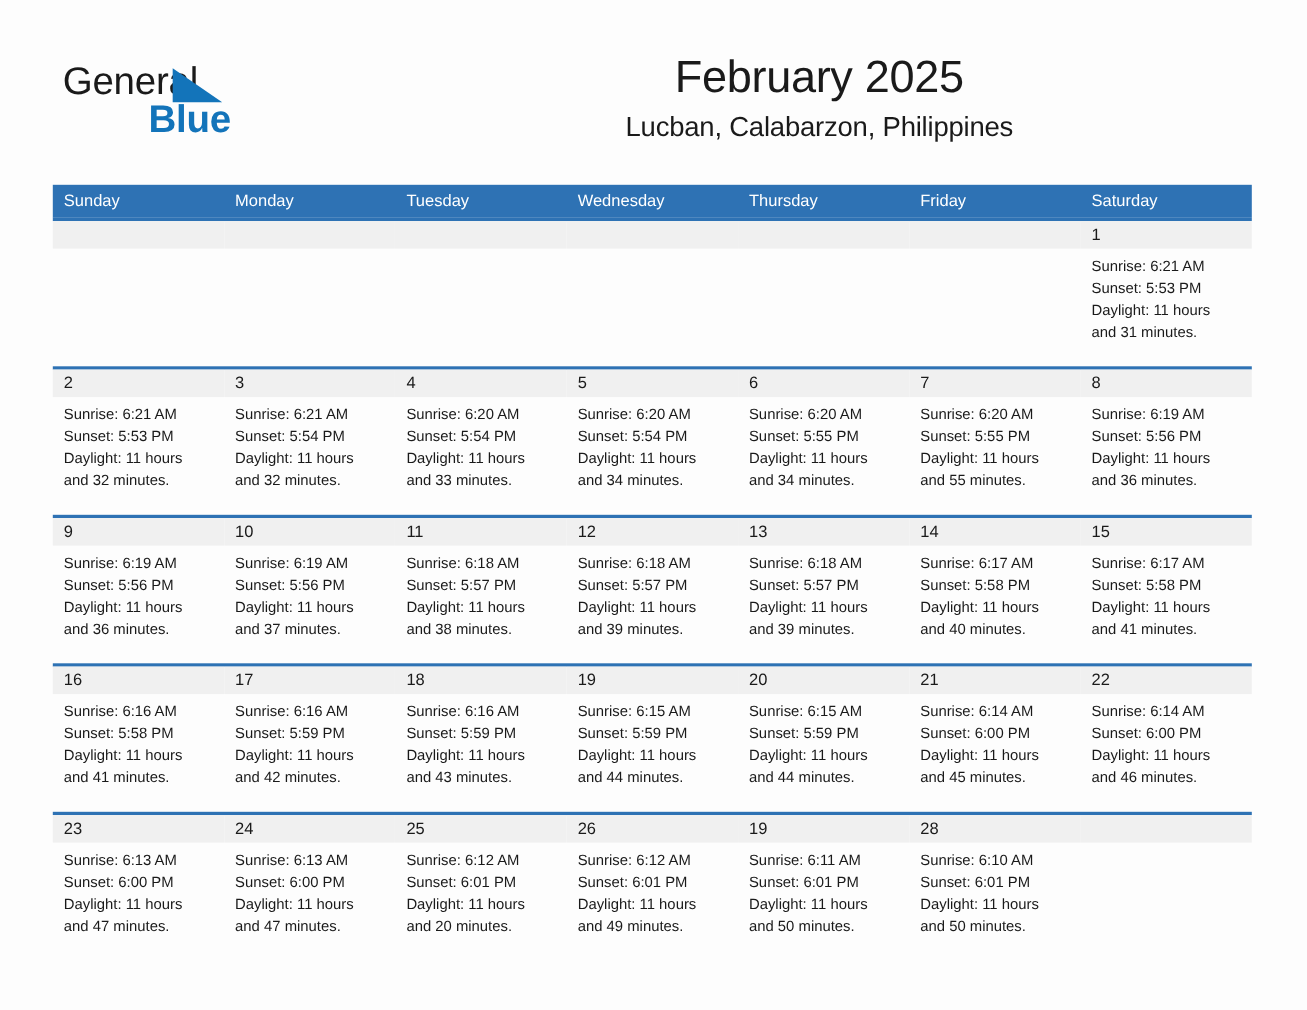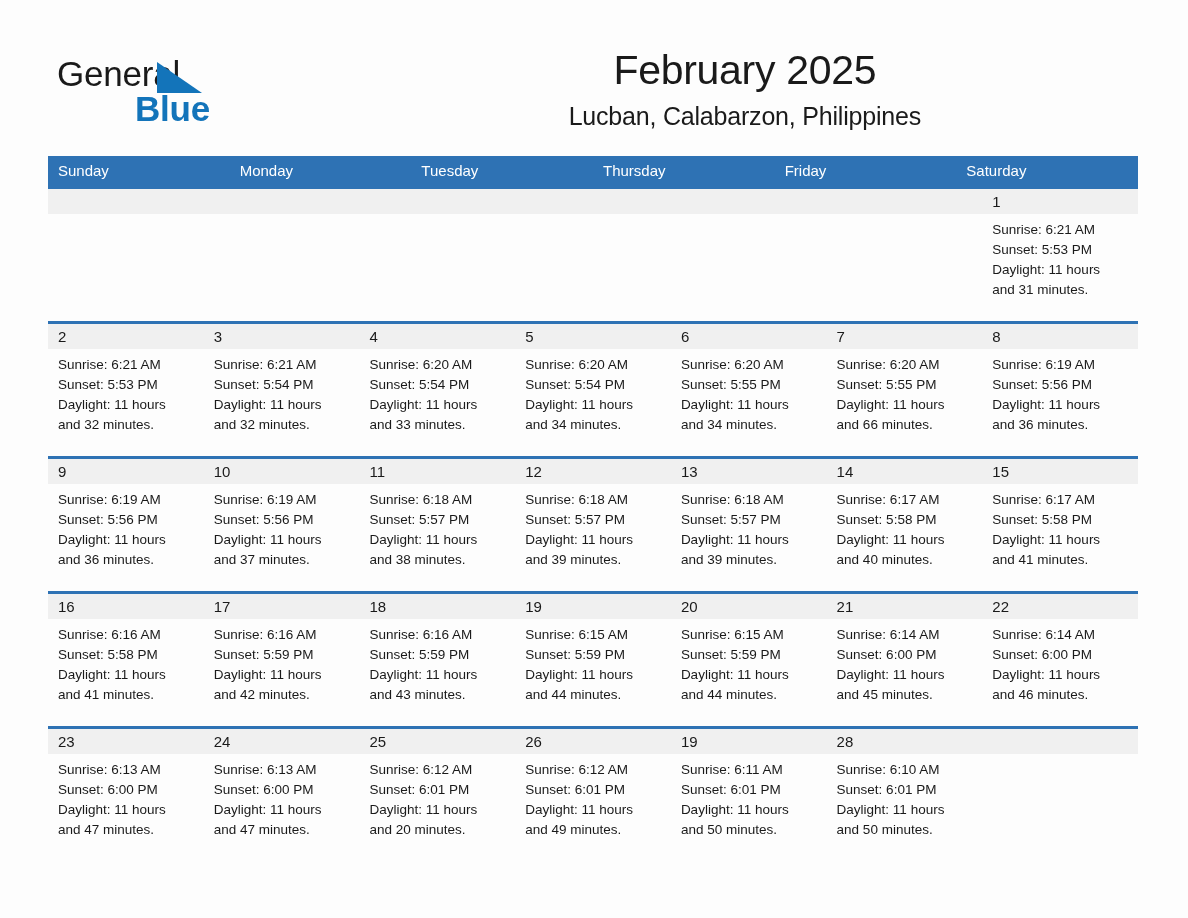--- a/index.html
+++ b/index.html
@@ -80,21 +80,21 @@
     color: #1a1a1a;
     font-weight: 400;
     margin-top: 3px;
     letter-spacing: -0.2px;
   }
 
   
   .calendar {
     position: absolute;
     left: 48px;
-    top: 156px;
+    top: 168px;
     width: 1090px;
   }
   .dow-row {
     display: flex;
     background: #2e72b4;
     height: 30px;
   }
   .dow {
     flex: 1 1 0;
     color: #ffffff;
@@ -151,20 +151,21 @@
       <div class="cal-subtitle">Lucban, Calabarzon, Philippines</div>
     </div>
 
   </div>
 
   <div class="calendar">
     <div class="dow-row" id="dow-row">
         <div class="dow">Sunday</div>
         <div class="dow">Monday</div>
         <div class="dow">Tuesday</div>
+        <div class="dow">Wednesday</div>
         <div class="dow">Thursday</div>
         <div class="dow">Friday</div>
         <div class="dow">Saturday</div>
       </div>
     <div id="weeks-container">
         <div class="week">
           <div class="daycell empty">
             <div class="daynum-band">
               <div class="daynum"></div>
             </div>
@@ -263,21 +264,21 @@
             </div>
           </div>
           <div class="daycell">
             <div class="daynum-band">
               <div class="daynum">7</div>
             </div>
             <div class="details">
               <div>Sunrise: 6:20 AM</div>
               <div>Sunset: 5:55 PM</div>
               <div>Daylight: 11 hours</div>
-              <div>and 66 minutes.</div>
+              <div>and 55 minutes.</div>
             </div>
           </div>
           <div class="daycell">
             <div class="daynum-band">
               <div class="daynum">8</div>
             </div>
             <div class="details">
               <div>Sunrise: 6:19 AM</div>
               <div>Sunset: 5:56 PM</div>
               <div>Daylight: 11 hours</div>

